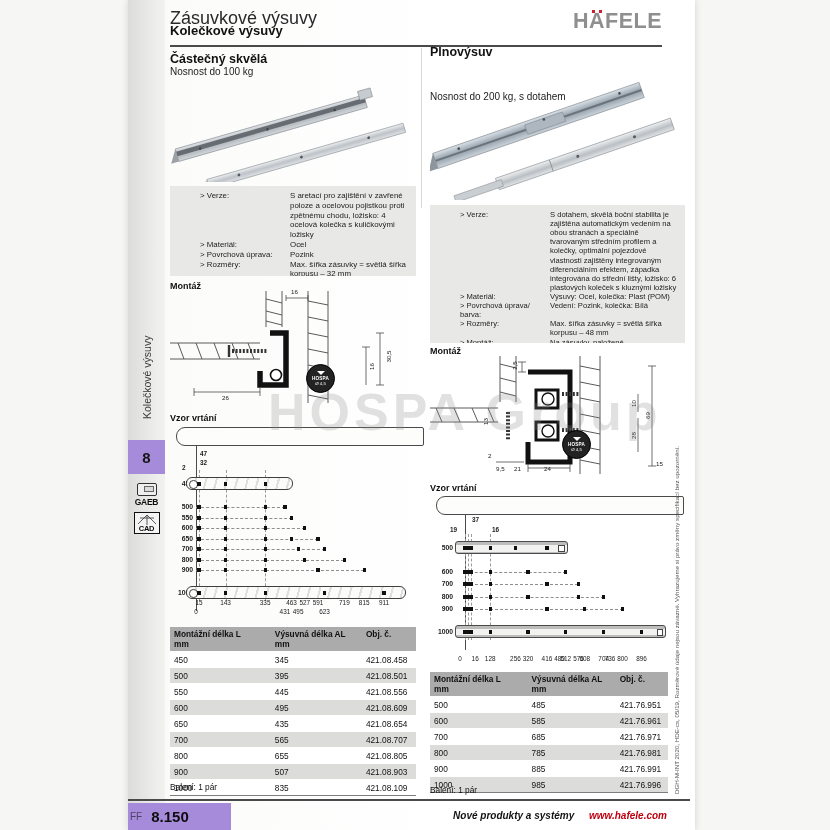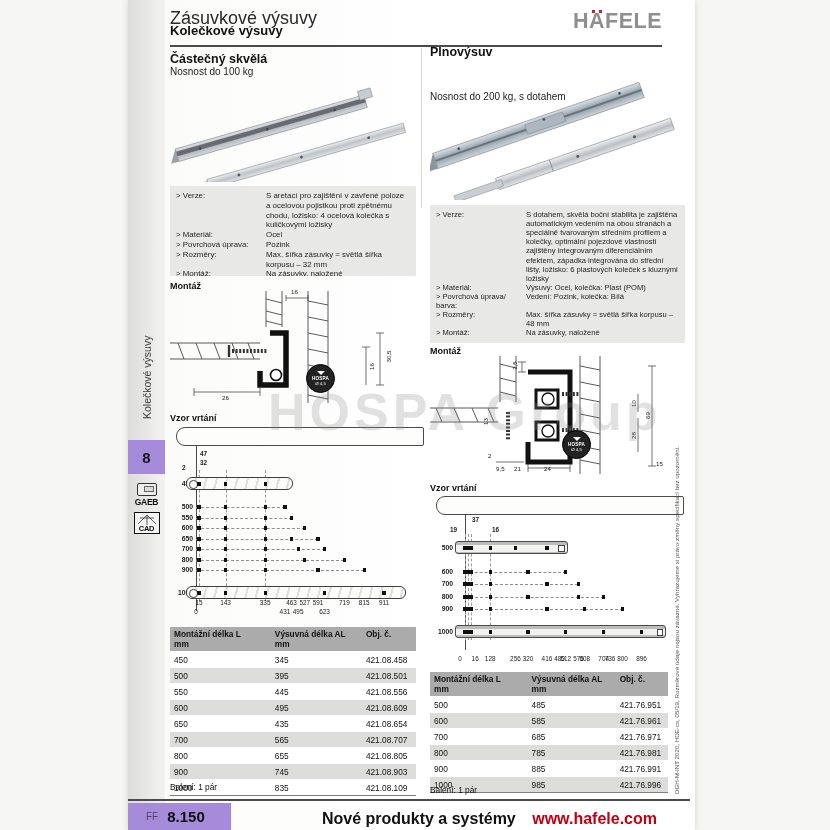--- a/index.html
+++ b/index.html
@@ -39,21 +39,21 @@
   
   .sec-title{position:absolute;font-size:12.5px;font-weight:bold;color:#111;}
   .sec-sub{position:absolute;font-size:10px;color:#222;}
   .mini-title{position:absolute;font-size:9px;font-weight:bold;color:#111;}
   
   .prod-img{position:absolute;}
   
   .spec-box{position:absolute;background:#e8e8e6;padding:5px 6px;box-sizing:border-box;overflow:hidden;}
   .specs-left{left:42px;top:186px;width:246px;height:90px;font-size:7.9px;line-height:1.24;}
   .specs-right{left:302px;top:205px;width:255px;height:138px;font-size:7.6px;line-height:1.2;}
-  .spec-row{display:flex;}
+  .spec-row{display:flex;margin-left:24px;}
   .spec-label{width:90px;flex:none;}
   .spec-value{flex:1;}
   
   .diagram{position:absolute;}
   .dimtxt{position:absolute;font-size:6.2px;color:#222;white-space:nowrap;}
   .rot{transform:rotate(-90deg);transform-origin:center;}
   .hospa{position:absolute;width:27px;height:27px;border-radius:50%;background:#222;border:1px solid #000;
     display:flex;flex-direction:column;align-items:center;justify-content:center;z-index:6;}
   .hospa-tri{width:0;height:0;border-left:4px solid transparent;border-right:4px solid transparent;border-top:4px solid #fff;margin-bottom:1px;}
   .hospa-name{font-size:4.6px;font-weight:bold;color:#fff;letter-spacing:.2px;}
@@ -85,23 +85,23 @@
   .t-hcell:nth-child(2),.t-cell:nth-child(2){width:37%;}
   .t-hcell:nth-child(3),.t-cell:nth-child(3){width:22%;}
   .t-note{position:absolute;font-size:8.3px;color:#111;}
   
   .watermark{position:absolute;left:140px;top:382px;font-size:52px;font-weight:bold;letter-spacing:4px;
     color:#8b8b8b;opacity:.25;white-space:nowrap;z-index:40;pointer-events:none;}
   .sidenote{position:absolute;left:545px;top:392px;height:402px;writing-mode:vertical-rl;transform:rotate(180deg);
     font-size:6.2px;color:#555;white-space:nowrap;}
   .footer-rule{position:absolute;left:0;top:799px;width:562px;height:1.8px;background:#4a4a4a;}
   .footer-badge{position:absolute;left:0;top:803px;width:103px;height:27px;background:#a78bdb;display:flex;align-items:center;}
-  .footer-ff{font-size:10px;color:#4e4366;margin-left:18px;}
+  .footer-ff{font-size:10px;color:#4e4366;margin-left:2px;}
   .footer-page{font-size:15px;font-weight:bold;color:#0d0d0d;margin-left:9px;}
-  .footer-right{position:absolute;top:810px;right:38px;font-size:16px;font-weight:bold;color:#111;white-space:nowrap;}
+  .footer-right{position:absolute;top:810px;right:28px;font-size:10px;font-weight:bold;color:#111;white-space:nowrap;font-style:italic;}
   .footer-url{color:#c00010;margin-left:12px;}
 </style>
 </head>
 <body>
 
 <div class="page">
 
   <div class="sidebar">
     <div class="vert-label">Kolečkové výsuvy</div>
     <div class="chapter-box">8</div>
@@ -365,21 +365,21 @@
         <div class="t-cell">565</div>
         <div class="t-cell">421.08.707</div>
       </div>
       <div class="t-row">
         <div class="t-cell">800</div>
         <div class="t-cell">655</div>
         <div class="t-cell">421.08.805</div>
       </div>
       <div class="t-row alt">
         <div class="t-cell">900</div>
-        <div class="t-cell">745</div>
+        <div class="t-cell">507</div>
         <div class="t-cell">421.08.903</div>
       </div>
       <div class="t-row">
         <div class="t-cell">1000</div>
         <div class="t-cell">835</div>
         <div class="t-cell">421.08.109</div>
       </div>
     </div>
   <div class="t-note" style="left:42px;top:782px;">Balení: 1 pár</div>
 

